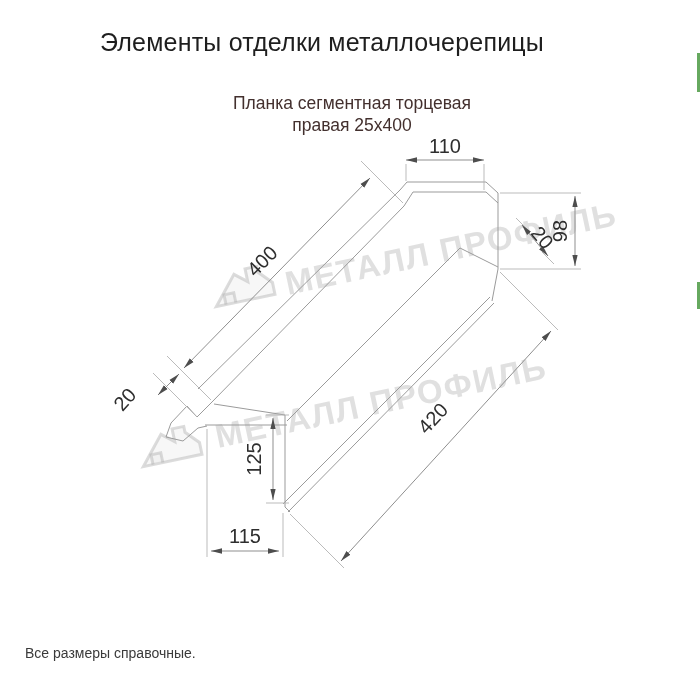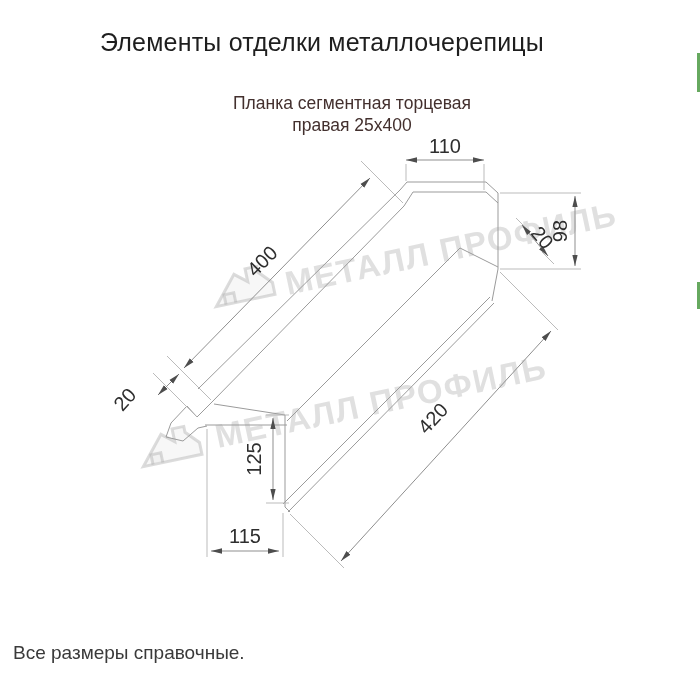--- a/index.html
+++ b/index.html
@@ -10,21 +10,21 @@
   .product-name{position:absolute;top:92px;left:0;width:704px;text-align:center;
        font-size:17.5px;line-height:22px;color:#43302e;}
   .drawing-svg{position:absolute;left:0;top:0;}
   .ext{stroke:#b3b3b3;stroke-width:0.9;fill:none;}
   .dim{stroke:#8f8f8f;stroke-width:1;fill:none;}
   .part{stroke:#9b9b9b;stroke-width:1;fill:none;stroke-linejoin:round;}
   .dimtext{font-family:"Liberation Sans","DejaVu Sans",sans-serif;font-size:20px;fill:#2e2e2e;}
   .wm-text{font-family:"Liberation Sans","DejaVu Sans",sans-serif;font-size:33px;font-weight:bold;
        letter-spacing:1.5px;fill:rgba(178,178,178,0.40);}
   .wm-logo{stroke:rgba(178,178,178,0.45);stroke-width:3;fill:rgba(225,225,225,0.25);}
-  .footnotes{position:absolute;left:13px;top:644px;font-size:19px;line-height:18px;color:#3a3a3a;}
+  .footnotes{position:absolute;left:25px;top:644px;font-size:14px;line-height:18px;color:#3a3a3a;}
   .edge-mark{position:absolute;right:0;width:3px;background:#55a04e;opacity:0.9;}
   .edge-mark.m1{top:53px;height:39px;}
   .edge-mark.m2{top:282px;height:27px;}
 </style>
 </head>
 <body>
 
 <div class="page-title">Элементы отделки металлочерепицы</div>
 
 <div class="product-name">

